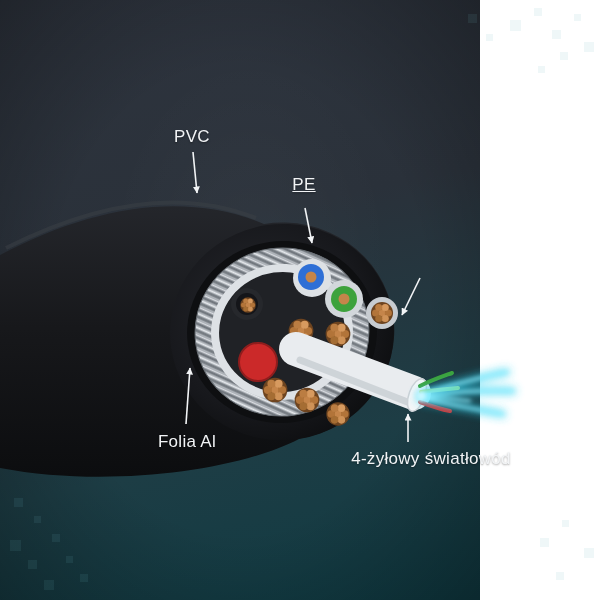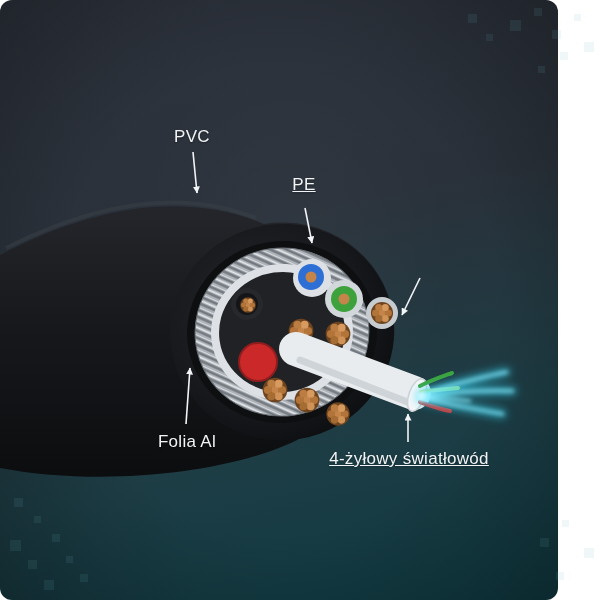--- a/index.html
+++ b/index.html
@@ -1,23 +1,22 @@
 <!DOCTYPE html>
 <html><head>
 <meta charset="utf-8">
 <style>
   html,body{margin:0;padding:0;}
   body{width:600px;height:600px;overflow:hidden;font-family:"Liberation Sans",sans-serif;}
   .stage{
-    position:relative;width:558px;height:600px;
+    position:relative;width:480px;height:600px;
     background:
       radial-gradient(ellipse at 52% 42%, rgba(255,255,255,0.03) 0%, rgba(0,0,0,0) 40%),
       radial-gradient(ellipse at 50% 50%, rgba(0,0,0,0) 55%, rgba(0,0,0,0.30) 100%),
       linear-gradient(168deg,#2e343e 0%,#2a313a 38%,#1d3d45 72%,#0f3a42 100%);
-    border-radius: 12px;
   }
   .stage > svg{position:absolute;left:0;top:0;}
   .label{
     position:absolute;transform:translateX(-50%);
     color:#f2f4f6;font-size:17px;letter-spacing:.3px;white-space:nowrap;
     text-shadow:0 1px 2px rgba(0,0,0,.35);
   }
 </style>
 </head>
 <body>
@@ -147,14 +146,14 @@
       <line x1="305" y1="208" x2="312" y2="243" marker-end="url(#arrow)"></line>
       <line x1="420" y1="278" x2="402" y2="315" marker-end="url(#arrow)"></line>
       <line x1="186" y1="424" x2="190" y2="368" marker-end="url(#arrow)"></line>
       <line x1="408" y1="442" x2="408" y2="414" marker-end="url(#arrow)"></line>
     </g>
   </svg>
 
   <div class="label" style="left:192px;top:127px;">PVC</div>
   <div class="label" style="left:304px;top:175px;text-decoration:underline;">PE</div>
   <div class="label" style="left:187px;top:432px;text-align:right;">Folia Al</div>
-  <div class="label" style="left:409px;top:449px;text-decoration:underline;">4-żyłowy światłowód</div>
+  <div class="label" style="left:431px;top:449px;">4-żyłowy światłowód</div>
 </div>
 
 </body></html>

